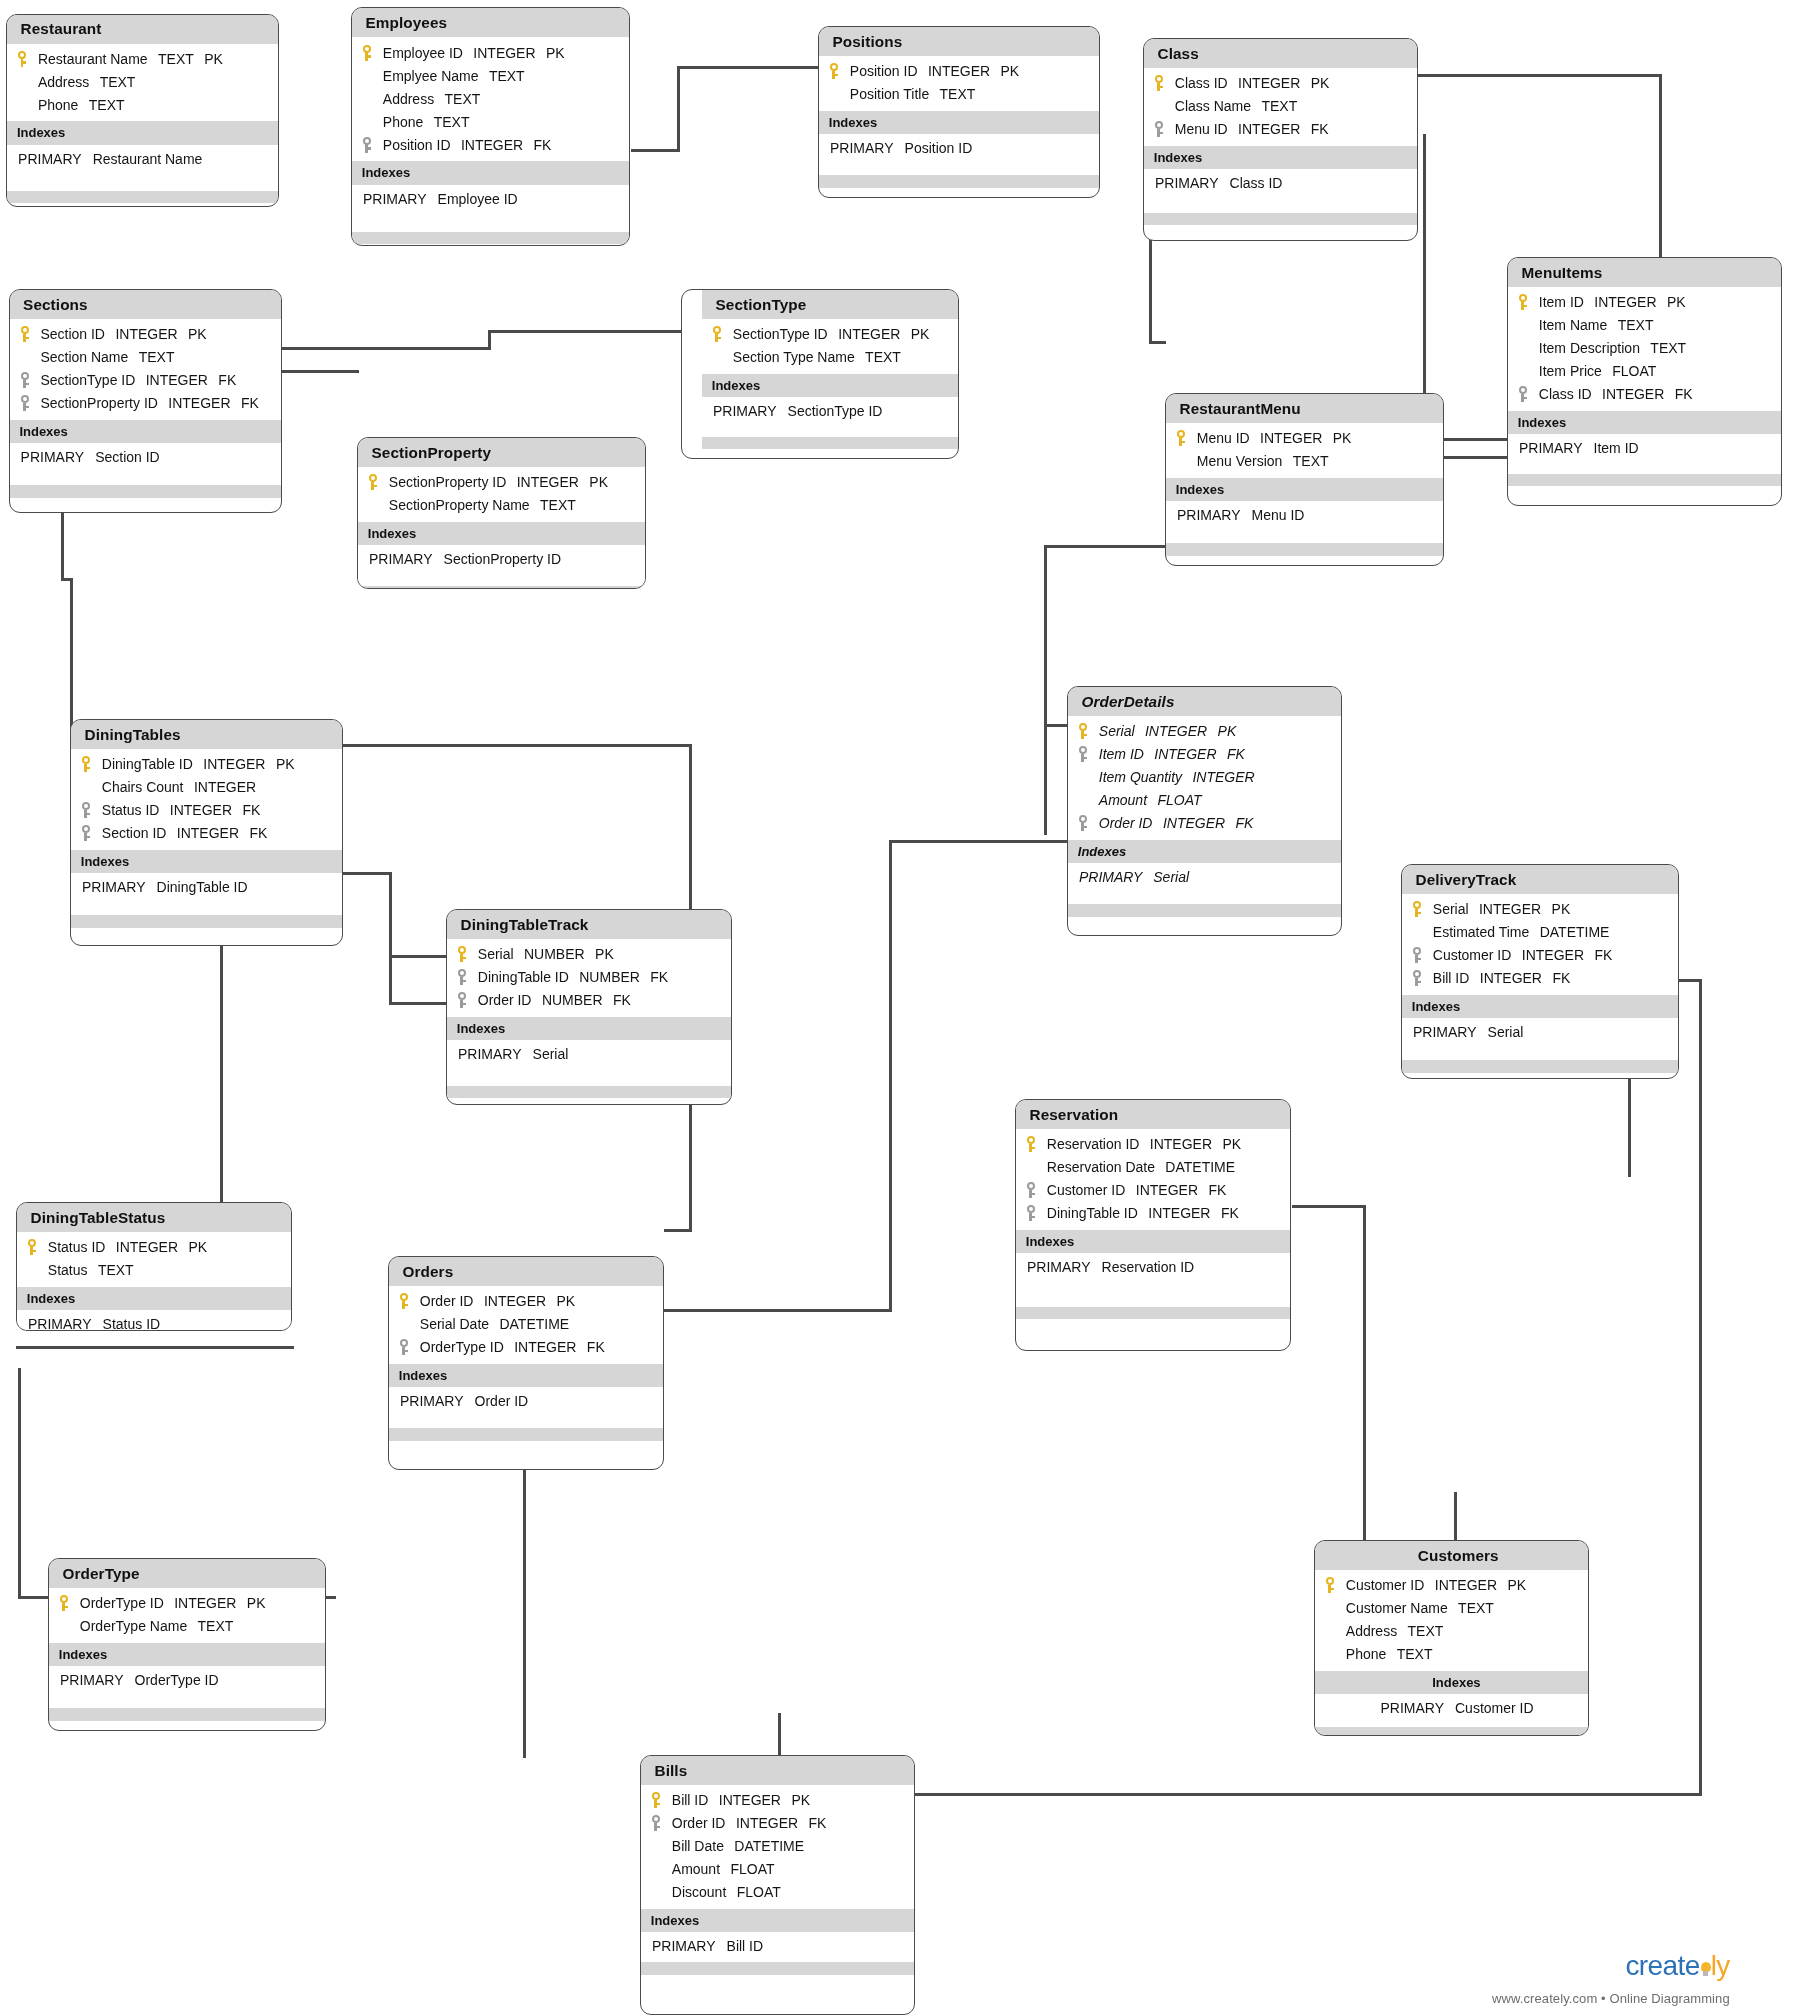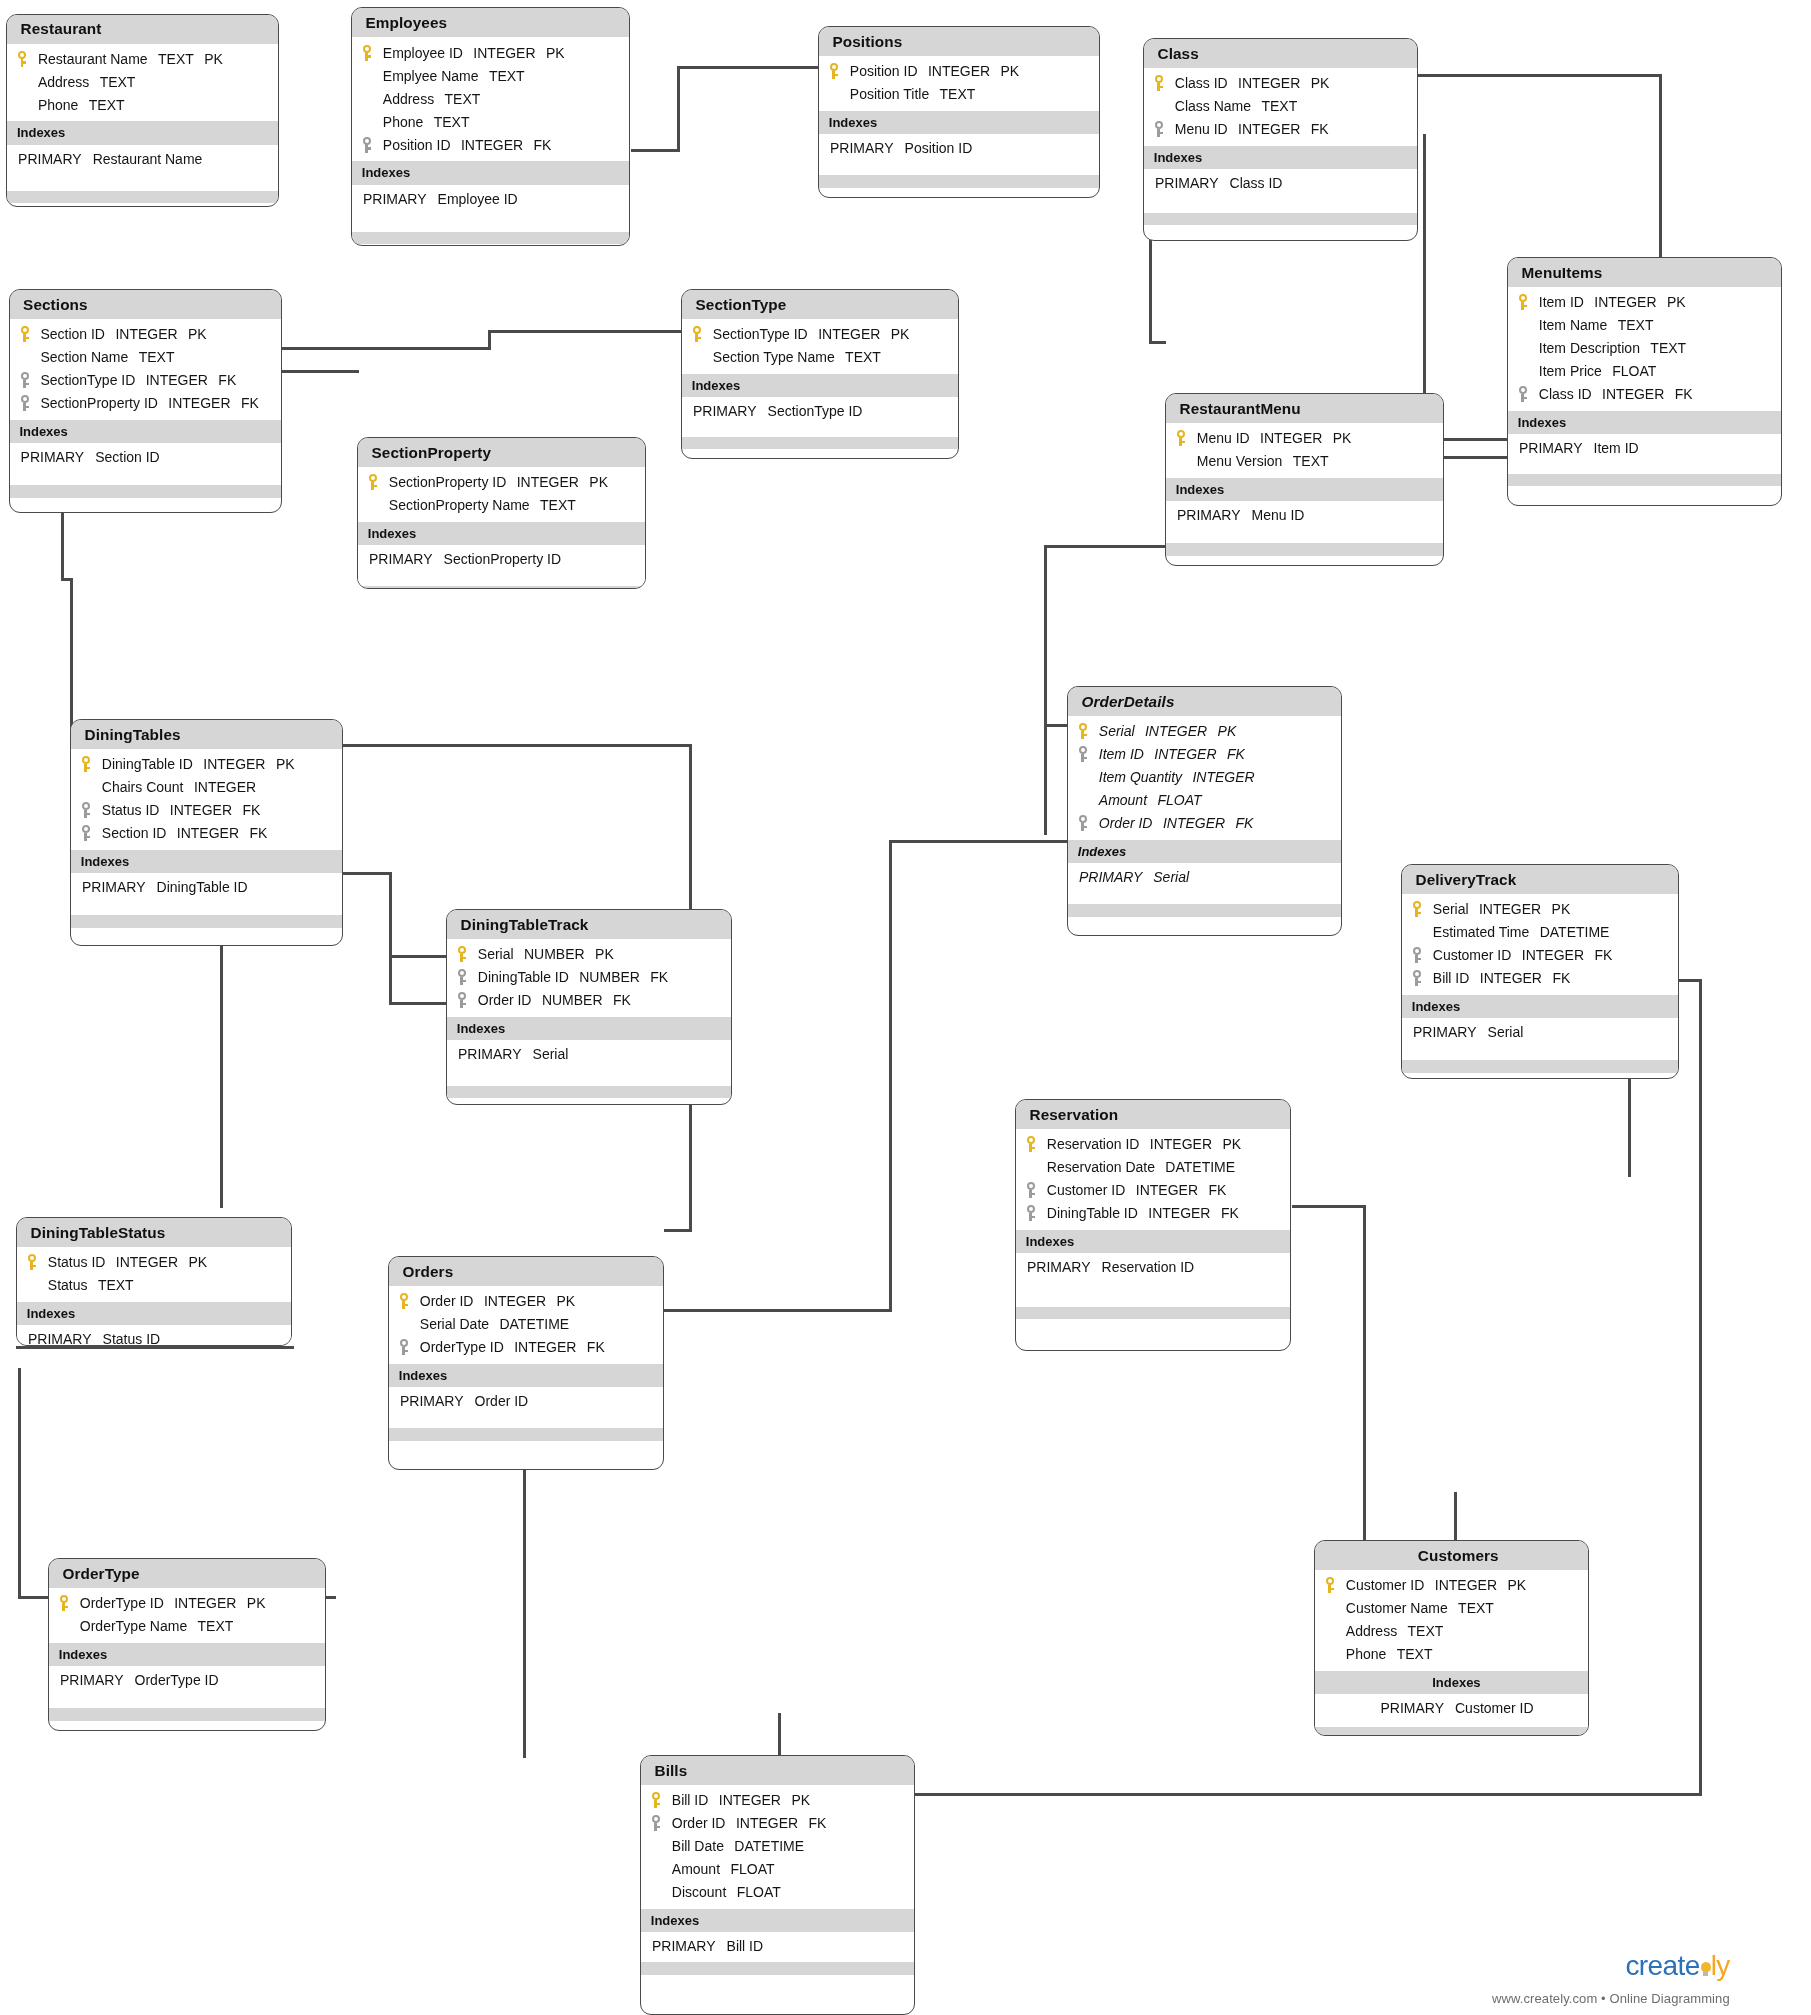--- a/index.html
+++ b/index.html
@@ -387,21 +387,21 @@
           <span class="fkey">FK</span>
         </div>
       </div>
       <div class="idx-head">Indexes</div>
       <div class="idx-rows">
         <div class="idx-row"><span class="idx-name">PRIMARY</span><span>Section ID</span></div>
       </div>
       <div class="spacer" style="height: 14.7px;"></div>
       <div class="e-foot"></div>
     </div>
-    <div class="entity" style="left: 681px; top: 289px; width: 278px; height: 170px;">
+    <div class="entity" style="left: 681px; top: 289px; width: 278px; height: 170px; padding-left: 20px;">
       <div class="e-title">SectionType</div>
       <div class="e-fields">
         <div class="field">
           <span class="keycell">
             <span class="key pk">
               <span class="head"></span>
               <span class="shaft"></span>
               <span class="tooth"></span>
             </span>
           </span>
@@ -731,21 +731,21 @@
           <span class="fkey">FK</span>
         </div>
       </div>
       <div class="idx-head">Indexes</div>
       <div class="idx-rows">
         <div class="idx-row"><span class="idx-name">PRIMARY</span><span>Reservation ID</span></div>
       </div>
       <div class="spacer" style="height: 26px;"></div>
       <div class="e-foot"></div>
     </div>
-    <div class="entity" style="left: 16px; top: 1202px; width: 276px; height: 129px; margin-top: 15px;">
+    <div class="entity" style="left: 16px; top: 1202px; width: 276px; height: 129px;">
       <div class="e-title">DiningTableStatus</div>
       <div class="e-fields">
         <div class="field">
           <span class="keycell">
             <span class="key pk">
               <span class="head"></span>
               <span class="shaft"></span>
               <span class="tooth"></span>
             </span>
           </span>

